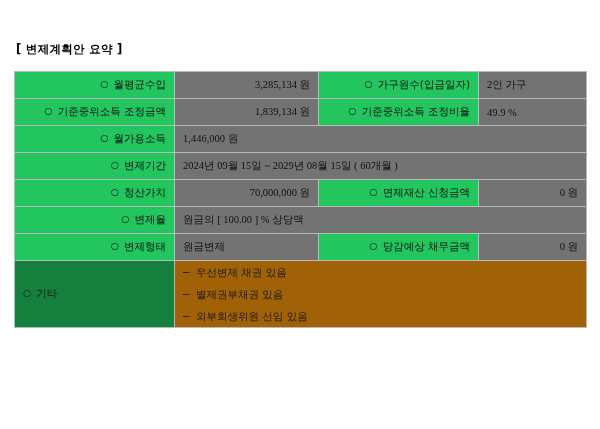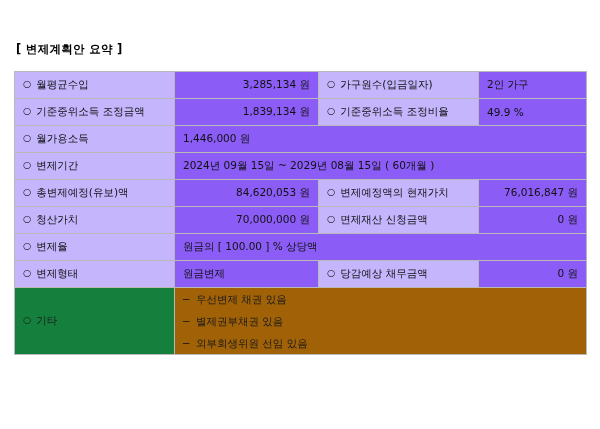--- a/index.html
+++ b/index.html
@@ -38,26 +38,28 @@
   table.summary td {
     border: 1px solid #b9b9b9;
     height: 27px;
     padding: 0 8px;
     vertical-align: middle;
     box-sizing: border-box;
     white-space: nowrap;
     overflow: hidden;
   }
   td.label {
-    background: #c4b5fd;
+    background: #22c55e;
     color: #111111;
+    text-align: right;
   }
   td.value {
-    background: #8b5cf6;
+    background: #737373;
     color: #111111;
+    font-family: Liberation Serif, serif;
   }
   .num {
     text-align: right;
   }
   .left {
     text-align: left;
   }
   .bullet {
     display: inline-block;
     margin-right: 5px;
@@ -130,30 +132,20 @@
       </tr>
 
 
       <tr>
         <td class="label">
           <span class="bullet">○</span><span>변제기간</span>
         </td>
         <td class="value left" colspan="3">2024년 09월 15일 ~ 2029년 08월 15일 ( 60개월 )</td>
       </tr>
 
-      <tr>
-        <td class="label">
-          <span class="bullet">○</span><span>총변제예정(유보)액</span>
-        </td>
-        <td class="value num">84,620,053 원</td>
-        <td class="label">
-          <span class="bullet">○</span><span>변제예정액의 현재가치</span>
-        </td>
-        <td class="value num">76,016,847 원</td>
-      </tr>
 
       <tr>
         <td class="label">
           <span class="bullet">○</span><span>청산가치</span>
         </td>
         <td class="value num">70,000,000 원</td>
         <td class="label">
           <span class="bullet">○</span><span>면제재산 신청금액</span>
         </td>
         <td class="value num">0 원</td>

